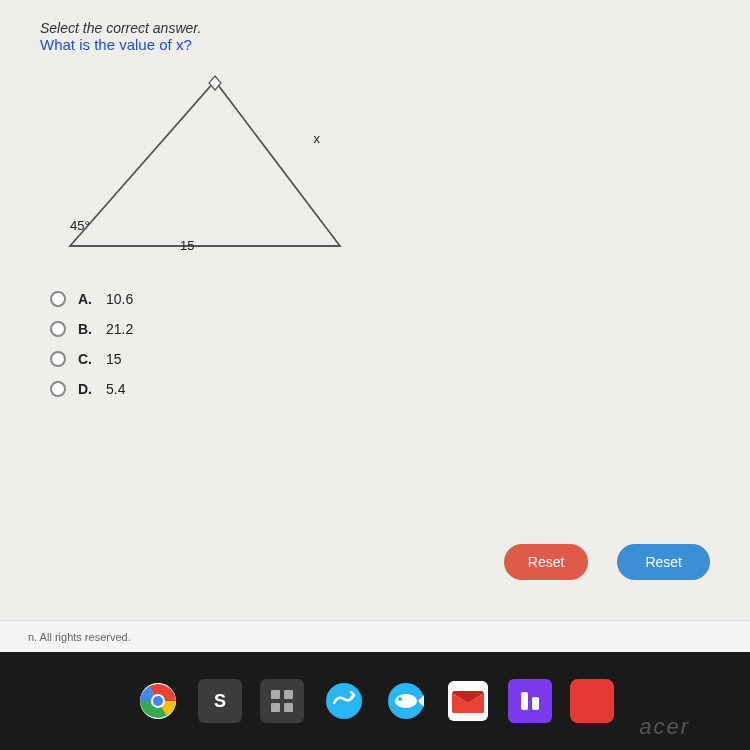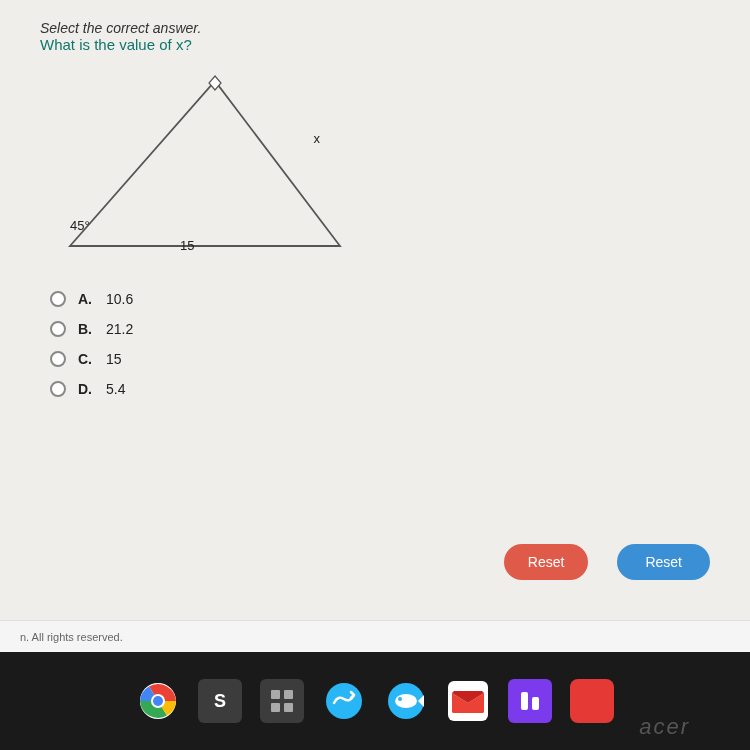--- a/index.html
+++ b/index.html
@@ -21,21 +21,21 @@
     }
 
     .select-instruction {
       font-size: 14px;
       color: #333;
       font-style: italic;
     }
 
     .question-label {
       font-size: 15px;
-      color: #0f766e;
+      color: #1d4ed8;
       margin-bottom: 18px;
     }
 
     .triangle-container {
       position: relative;
       width: 300px;
       height: 200px;
       margin-bottom: 10px;
       margin-left: 20px;
     }
@@ -137,21 +137,21 @@
       font-weight: 500;
     }
 
     .footer-bar {
       width: 750px;
       height: 32px;
       background: #f5f5f5;
       border-top: 1px solid #ddd;
       display: flex;
       align-items: center;
-      padding-left: 20px;
+      padding-left: 28px;
     }
 
     .footer-text {
       font-size: 11px;
       color: #666;
     }
 
     .taskbar {
       width: 750px;
       height: 98px;

